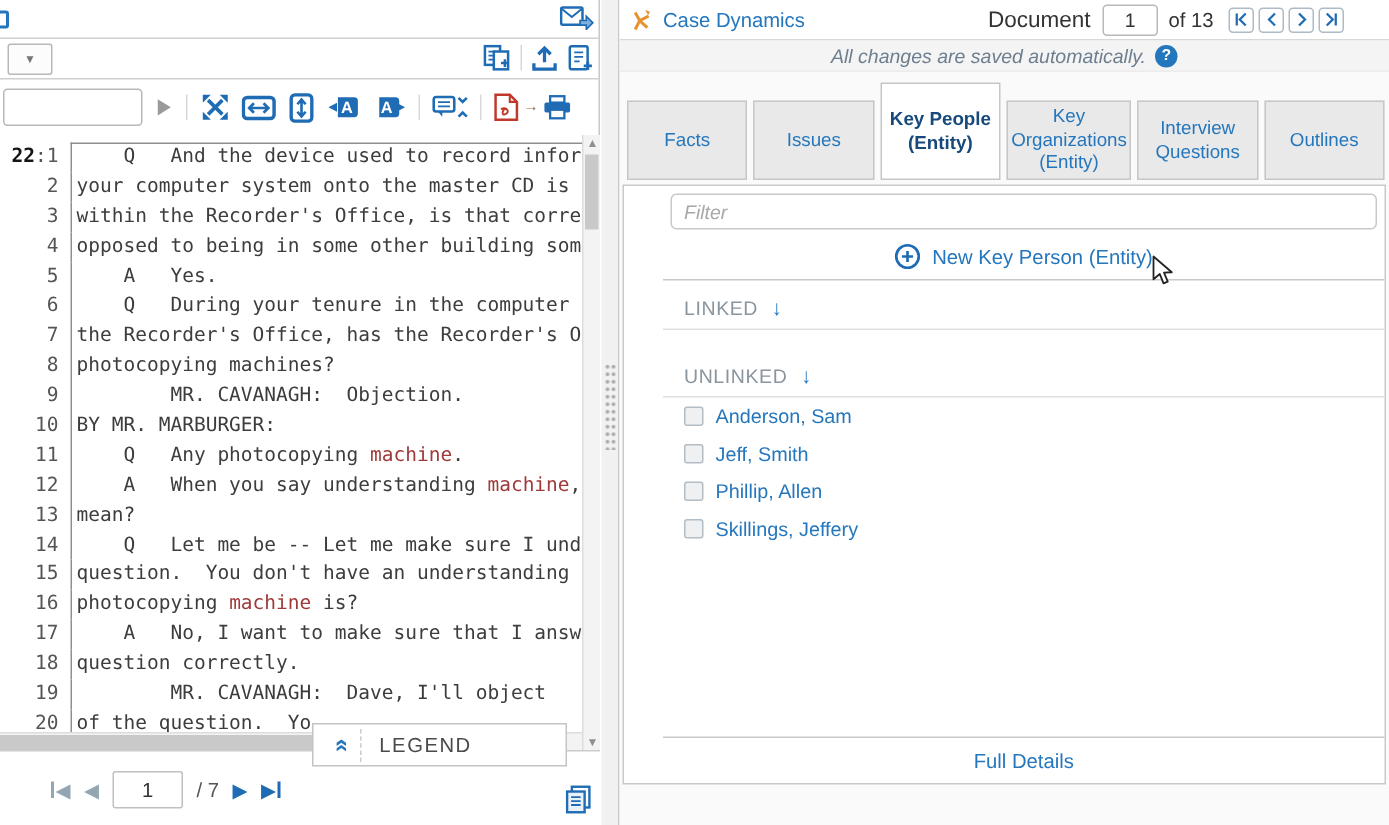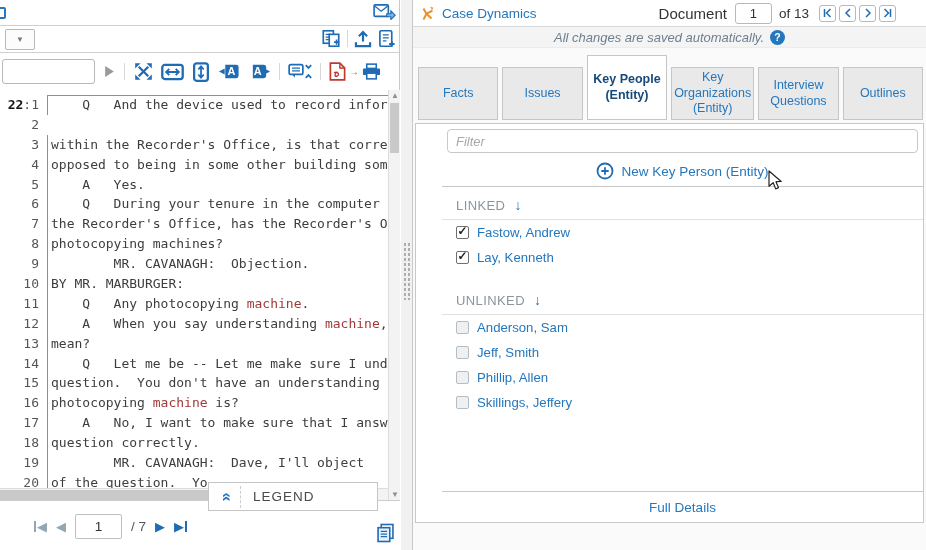--- a/index.html
+++ b/index.html
@@ -226,20 +226,21 @@
     </div>
 
     <div class="transcript">
       <div>
           <div class="t-row">
             <span class="t-num"><b>22</b>:1</span>
             <span class="t-text"><span>    Q   And the device used to record infor</span></span>
           </div>
           <div class="t-row">
             <span class="t-num">2</span>
+            <span class="t-text"><span>your computer system onto the master CD is</span></span>
           </div>
           <div class="t-row">
             <span class="t-num">3</span>
             <span class="t-text"><span>within the Recorder's Office, is that corre</span></span>
           </div>
           <div class="t-row">
             <span class="t-num">4</span>
             <span class="t-text"><span>opposed to being in some other building som</span></span>
           </div>
           <div class="t-row">
@@ -427,30 +428,20 @@
               <path d="M9 5.3 V12.7 M5.3 9 H12.7" stroke="#1f6cb5" stroke-width="1.8"></path>
             </svg>
         </span>
         <span class="new-label">New Key Person (Entity)</span>
       </div>
 
       <div class="section-hdr">
         <span>LINKED</span>
         <span class="hdr-arrow">↓</span>
       </div>
-      <div>
-          <div class="chk-row">
-            <span class="chk checked"></span>
-            <span class="person-name">Fastow, Andrew</span>
-          </div>
-          <div class="chk-row">
-            <span class="chk checked"></span>
-            <span class="person-name">Lay, Kenneth</span>
-          </div>
-        </div>
 
       <div class="list-gap"></div>
 
       <div class="section-hdr">
         <span>UNLINKED</span>
         <span class="hdr-arrow">↓</span>
       </div>
       <div>
           <div class="chk-row">
             <span class="chk un"></span>

